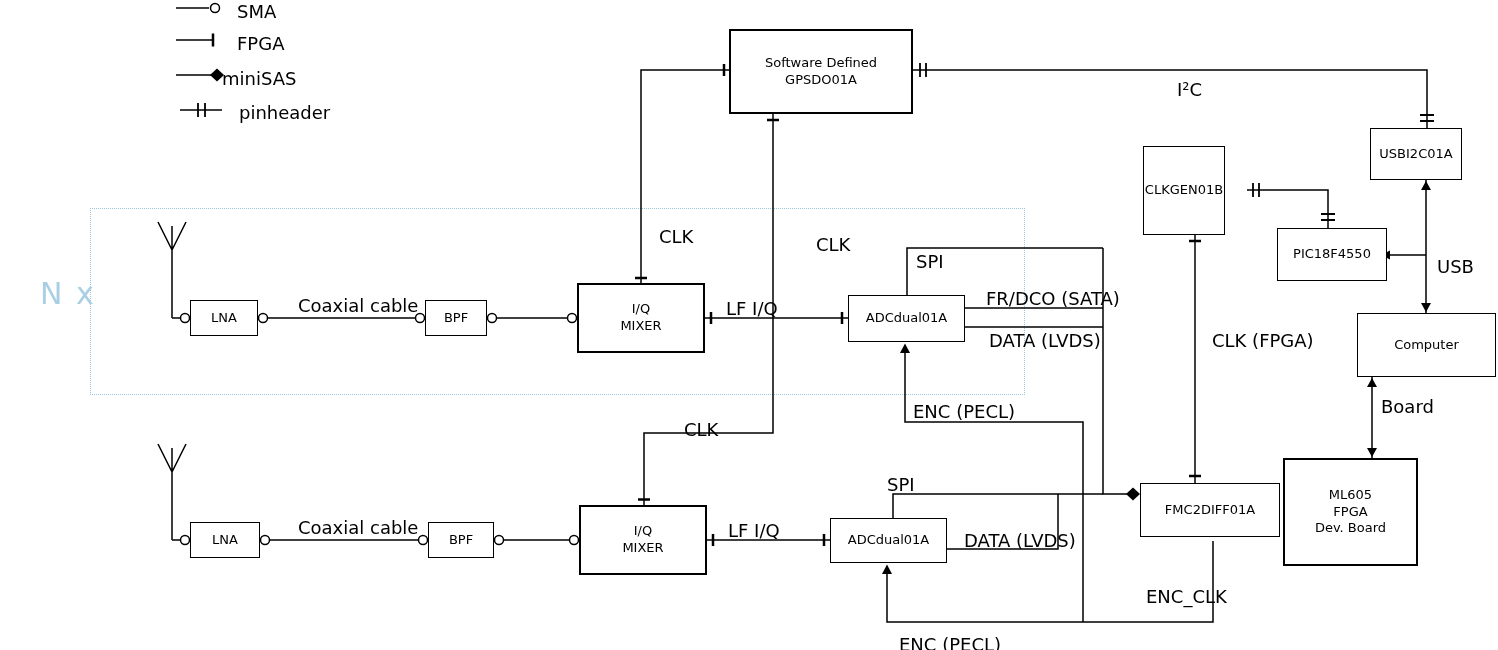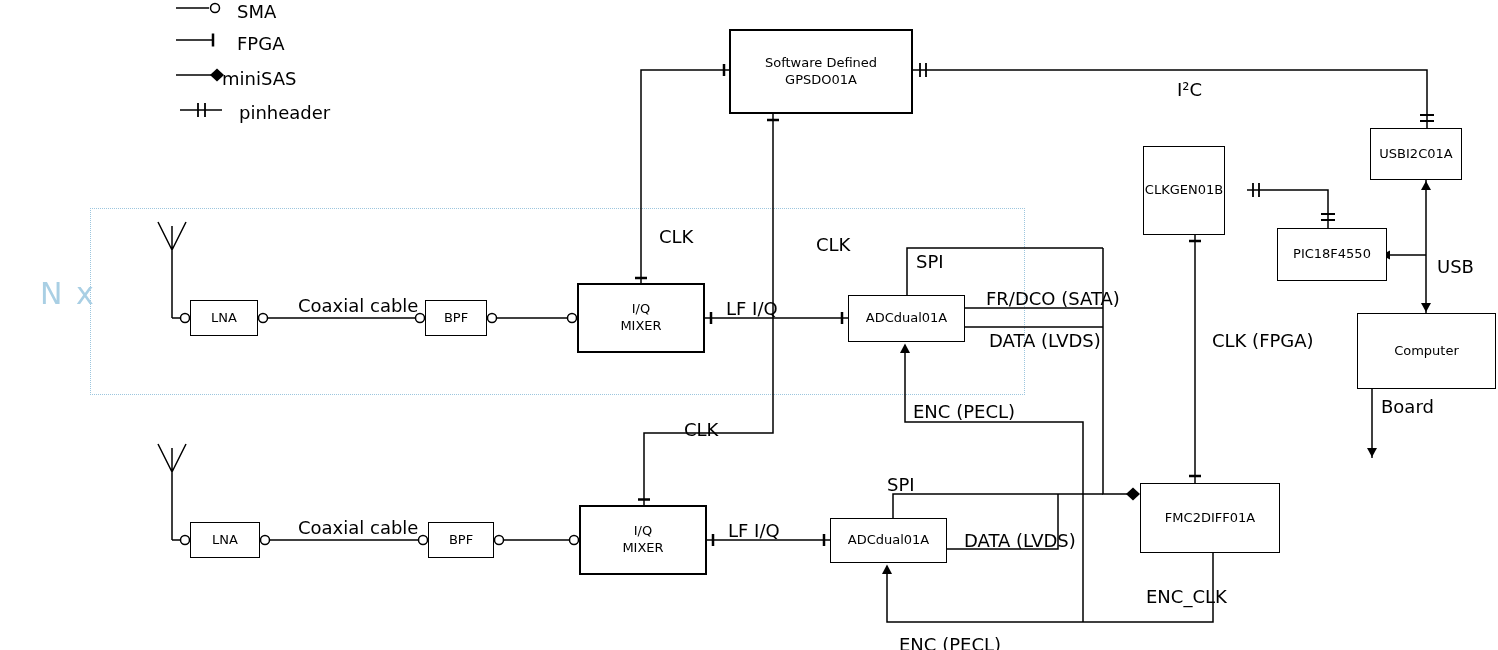--- a/index.html
+++ b/index.html
@@ -156,22 +156,25 @@
   <div class="box" style="left:428px;top:522px;width:66px;height:36px">BPF</div>
   <div class="box thick" style="left:579px;top:505px;width:128px;height:70px">I/Q
 MIXER</div>
   <div class="box" style="left:830px;top:518px;width:117px;height:45px">ADCdual01A</div>
 
   <div class="box thick" style="left:729px;top:29px;width:184px;height:85px">Software Defined
 GPSDO01A</div>
   <div class="box" style="left:1143px;top:146px;width:82px;height:89px">CLKGEN01B</div>
   <div class="box" style="left:1277px;top:228px;width:110px;height:53px">PIC18F4550</div>
   <div class="box" style="left:1370px;top:128px;width:92px;height:52px">USBI2C01A</div>
-  <div class="box" style="left:1357px;top:313px;width:139px;height:76px">Computer</div>
-  <div class="box" style="left:1140px;top:483px;width:140px;height:70px">FMC2DIFF01A</div>
+  <div class="box" style="left:1357px;top:313px;width:139px;height:64px">Computer</div>
+  <div class="box" style="left:1140px;top:483px;width:140px;height:54px">FMC2DIFF01A</div>
+  <div class="box thick" style="left:1283px;top:458px;width:135px;height:108px">ML605
+FPGA
+Dev. Board</div>
 
   <div class="wlabel" style="left:298px;top:295px">Coaxial cable</div>
   <div class="wlabel" style="left:298px;top:517px">Coaxial cable</div>
   <div class="wlabel" style="left:726px;top:298px">LF I/Q</div>
   <div class="wlabel" style="left:728px;top:520px">LF I/Q</div>
   <div class="wlabel" style="left:659px;top:226px">CLK</div>
   <div class="wlabel" style="left:816px;top:234px">CLK</div>
   <div class="wlabel" style="left:684px;top:419px">CLK</div>
   <div class="wlabel" style="left:916px;top:251px">SPI</div>
   <div class="wlabel" style="left:887px;top:474px">SPI</div>

